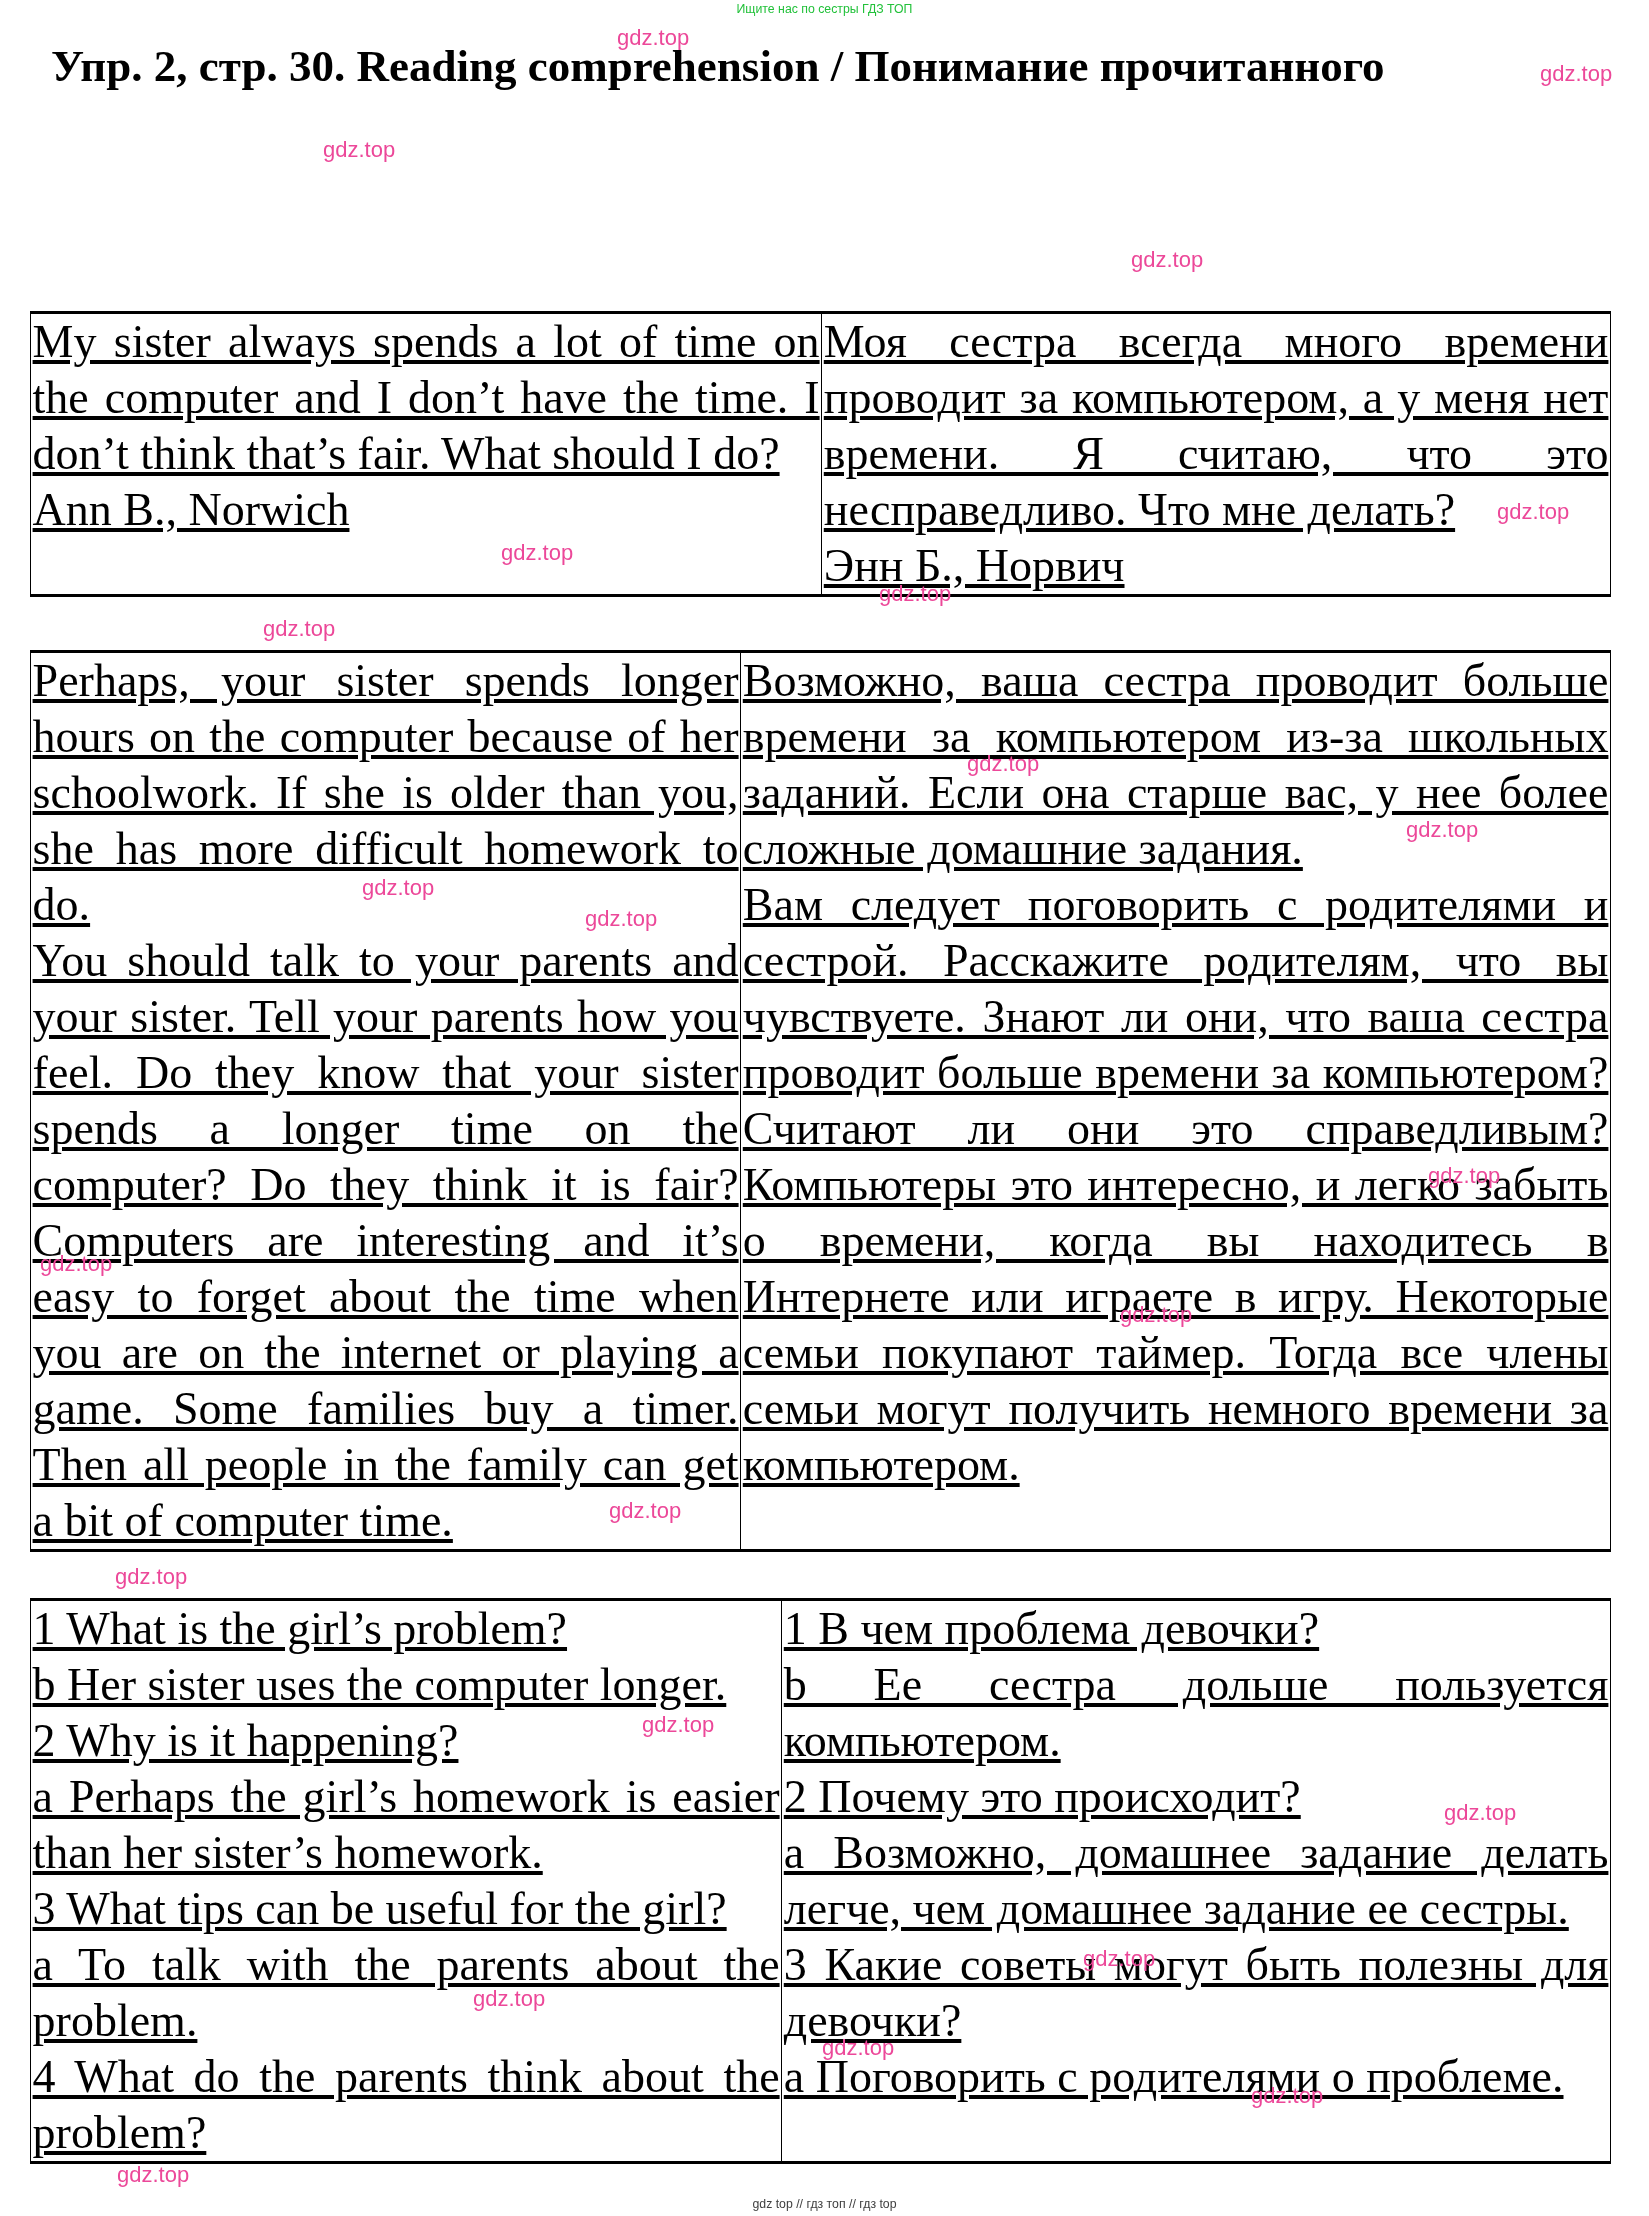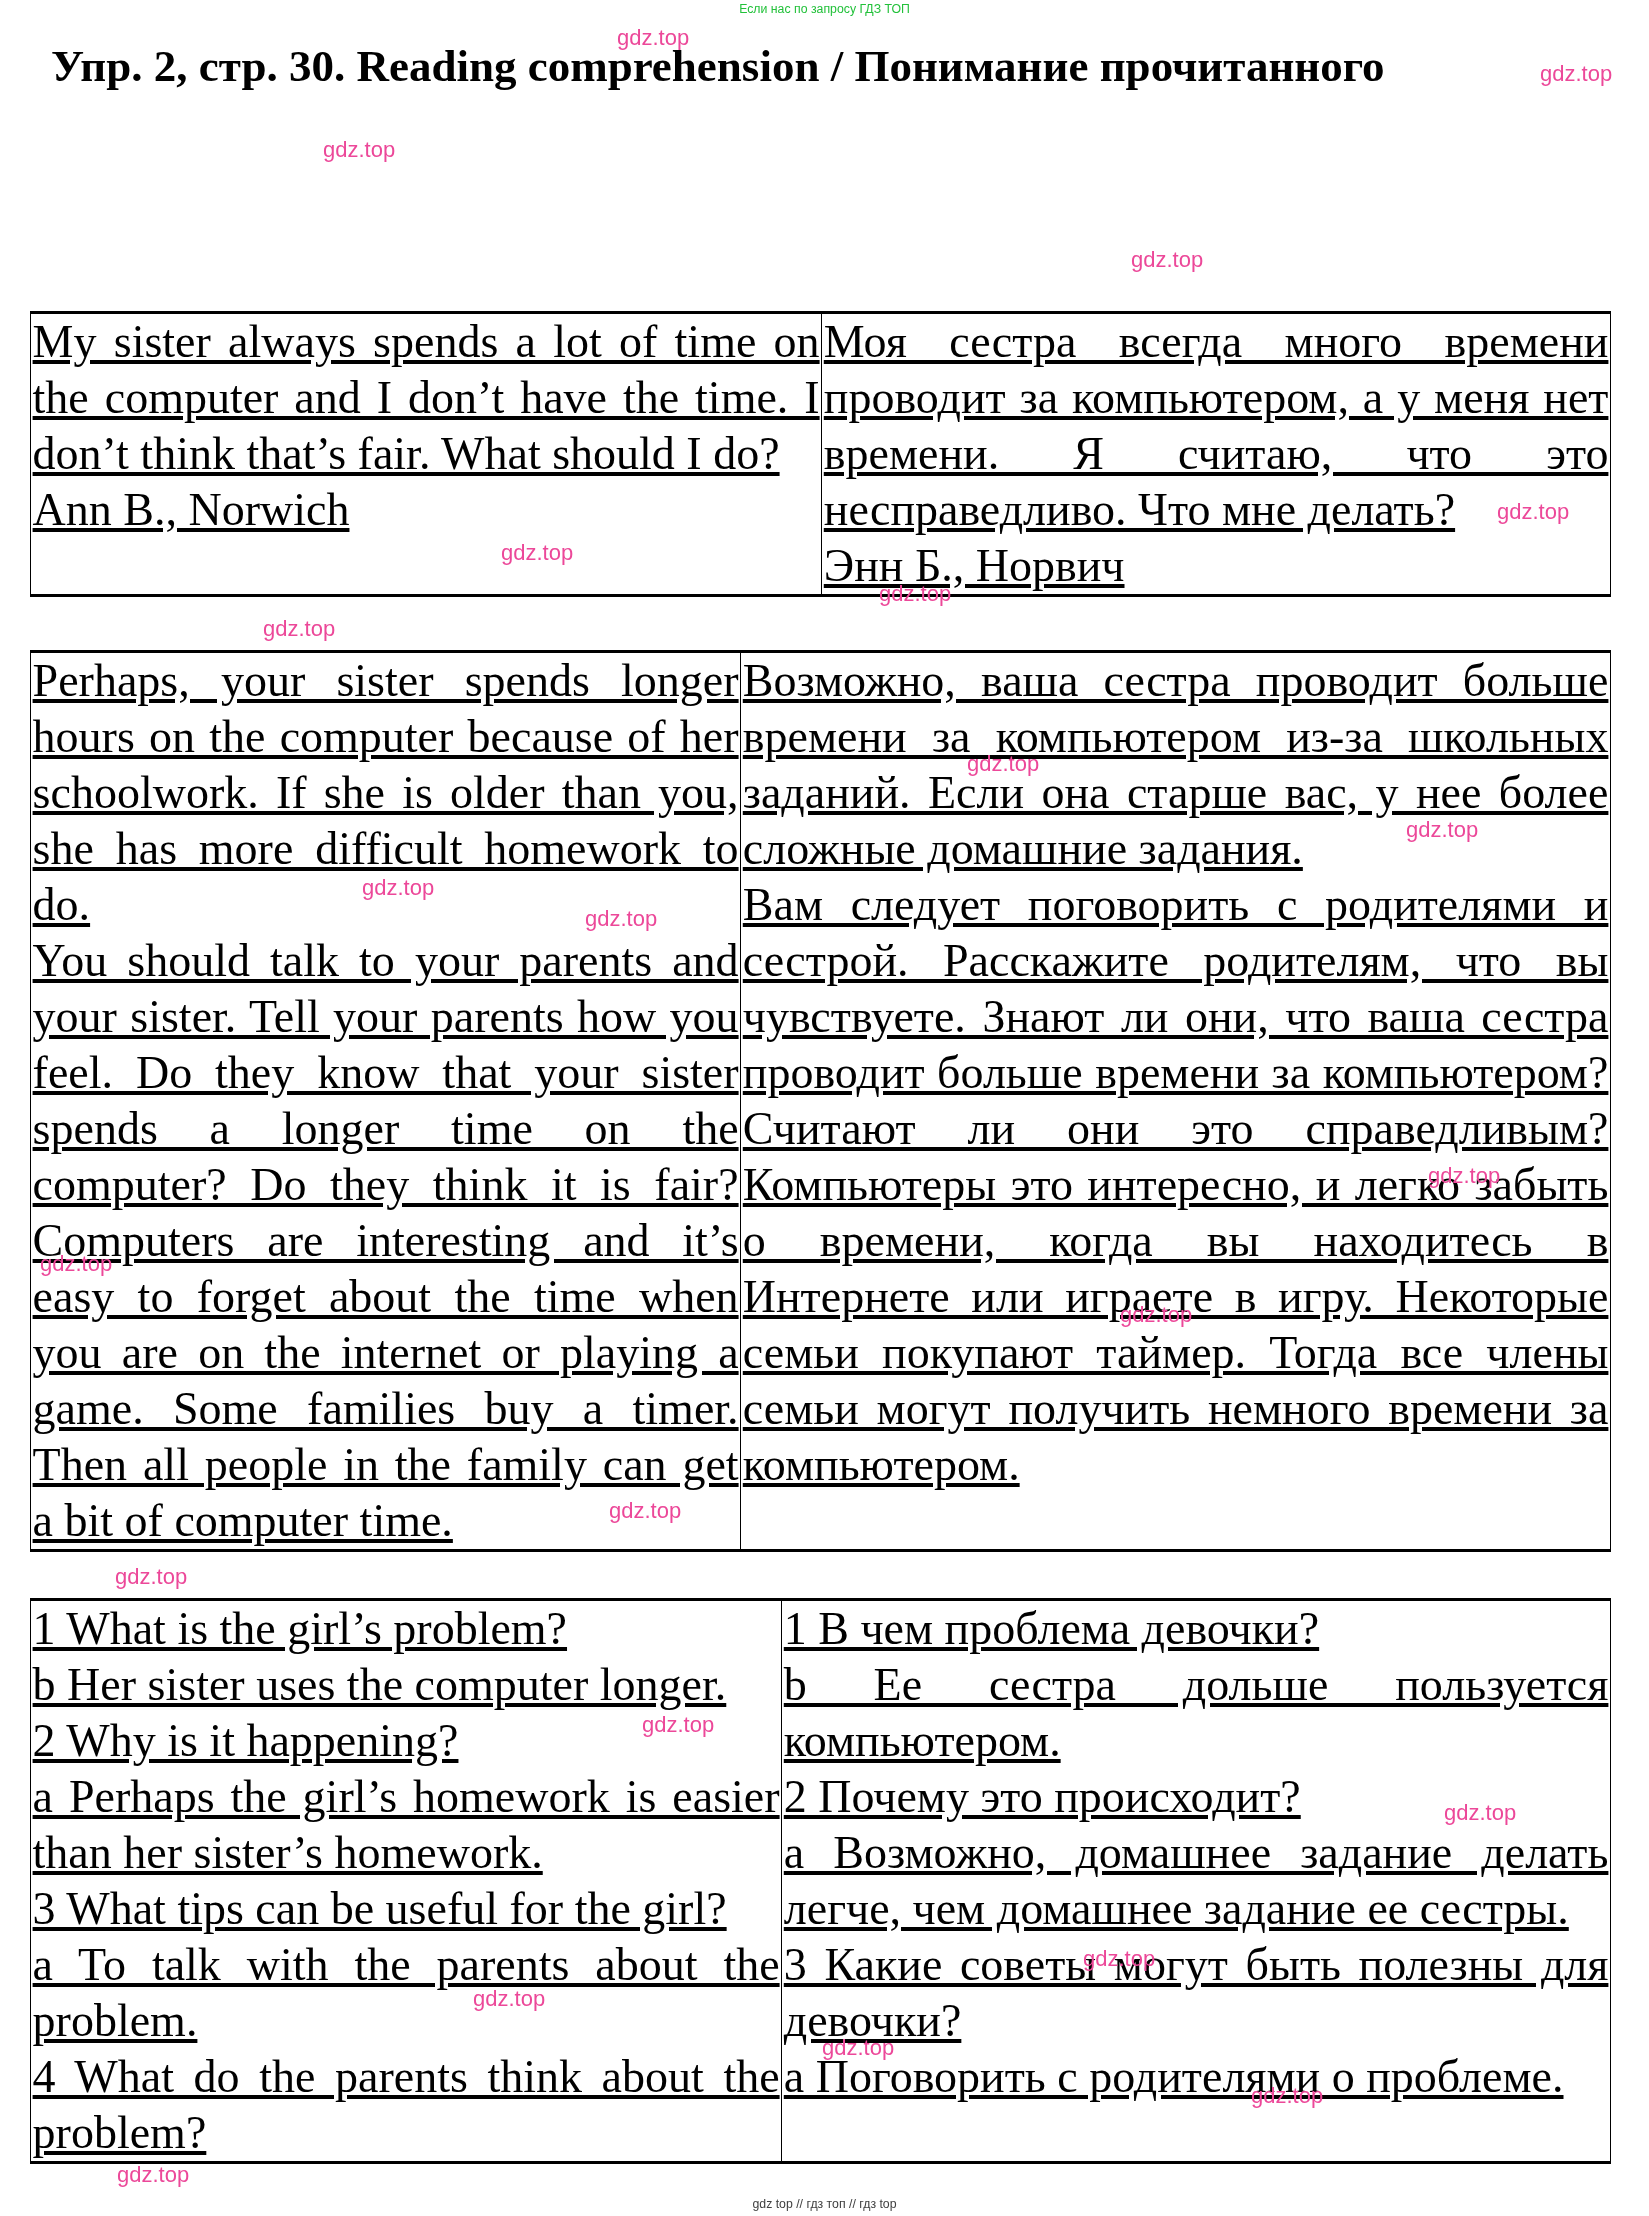--- a/index.html
+++ b/index.html
@@ -20,21 +20,21 @@
   table.doc tr { border-top: 3.3px solid #000; border-bottom: 3.3px solid #000; }
   #t1 { top: 311px; height: 281px; }
   #t2 { top: 650px; height: 889px; }
   #t3 { top: 1598px; height: 560px; padding-left: 42px; }
   .wm { position: absolute; font-family: "Liberation Sans", sans-serif; font-size: 22px;
         color: #ec4899; white-space: nowrap; }
 </style>
 </head>
 <body>
 
-<div class="top-banner">Если нас по запросу ГДЗ ТОП</div>
+<div class="top-banner">Ищите нас по сестры ГДЗ ТОП</div>
 
 <div class="title-block">
   <p>Упр. 2, стр. 30. Reading comprehension / Понимание прочитанного</p>
 </div>
 
 <table class="doc" id="t1">
   <tbody>
       <tr>
     <td style="width:787px">
       <p>My sister always spends a lot of time on the computer and I don’t have the time. I don’t think that’s fair. What should I do?</p>

